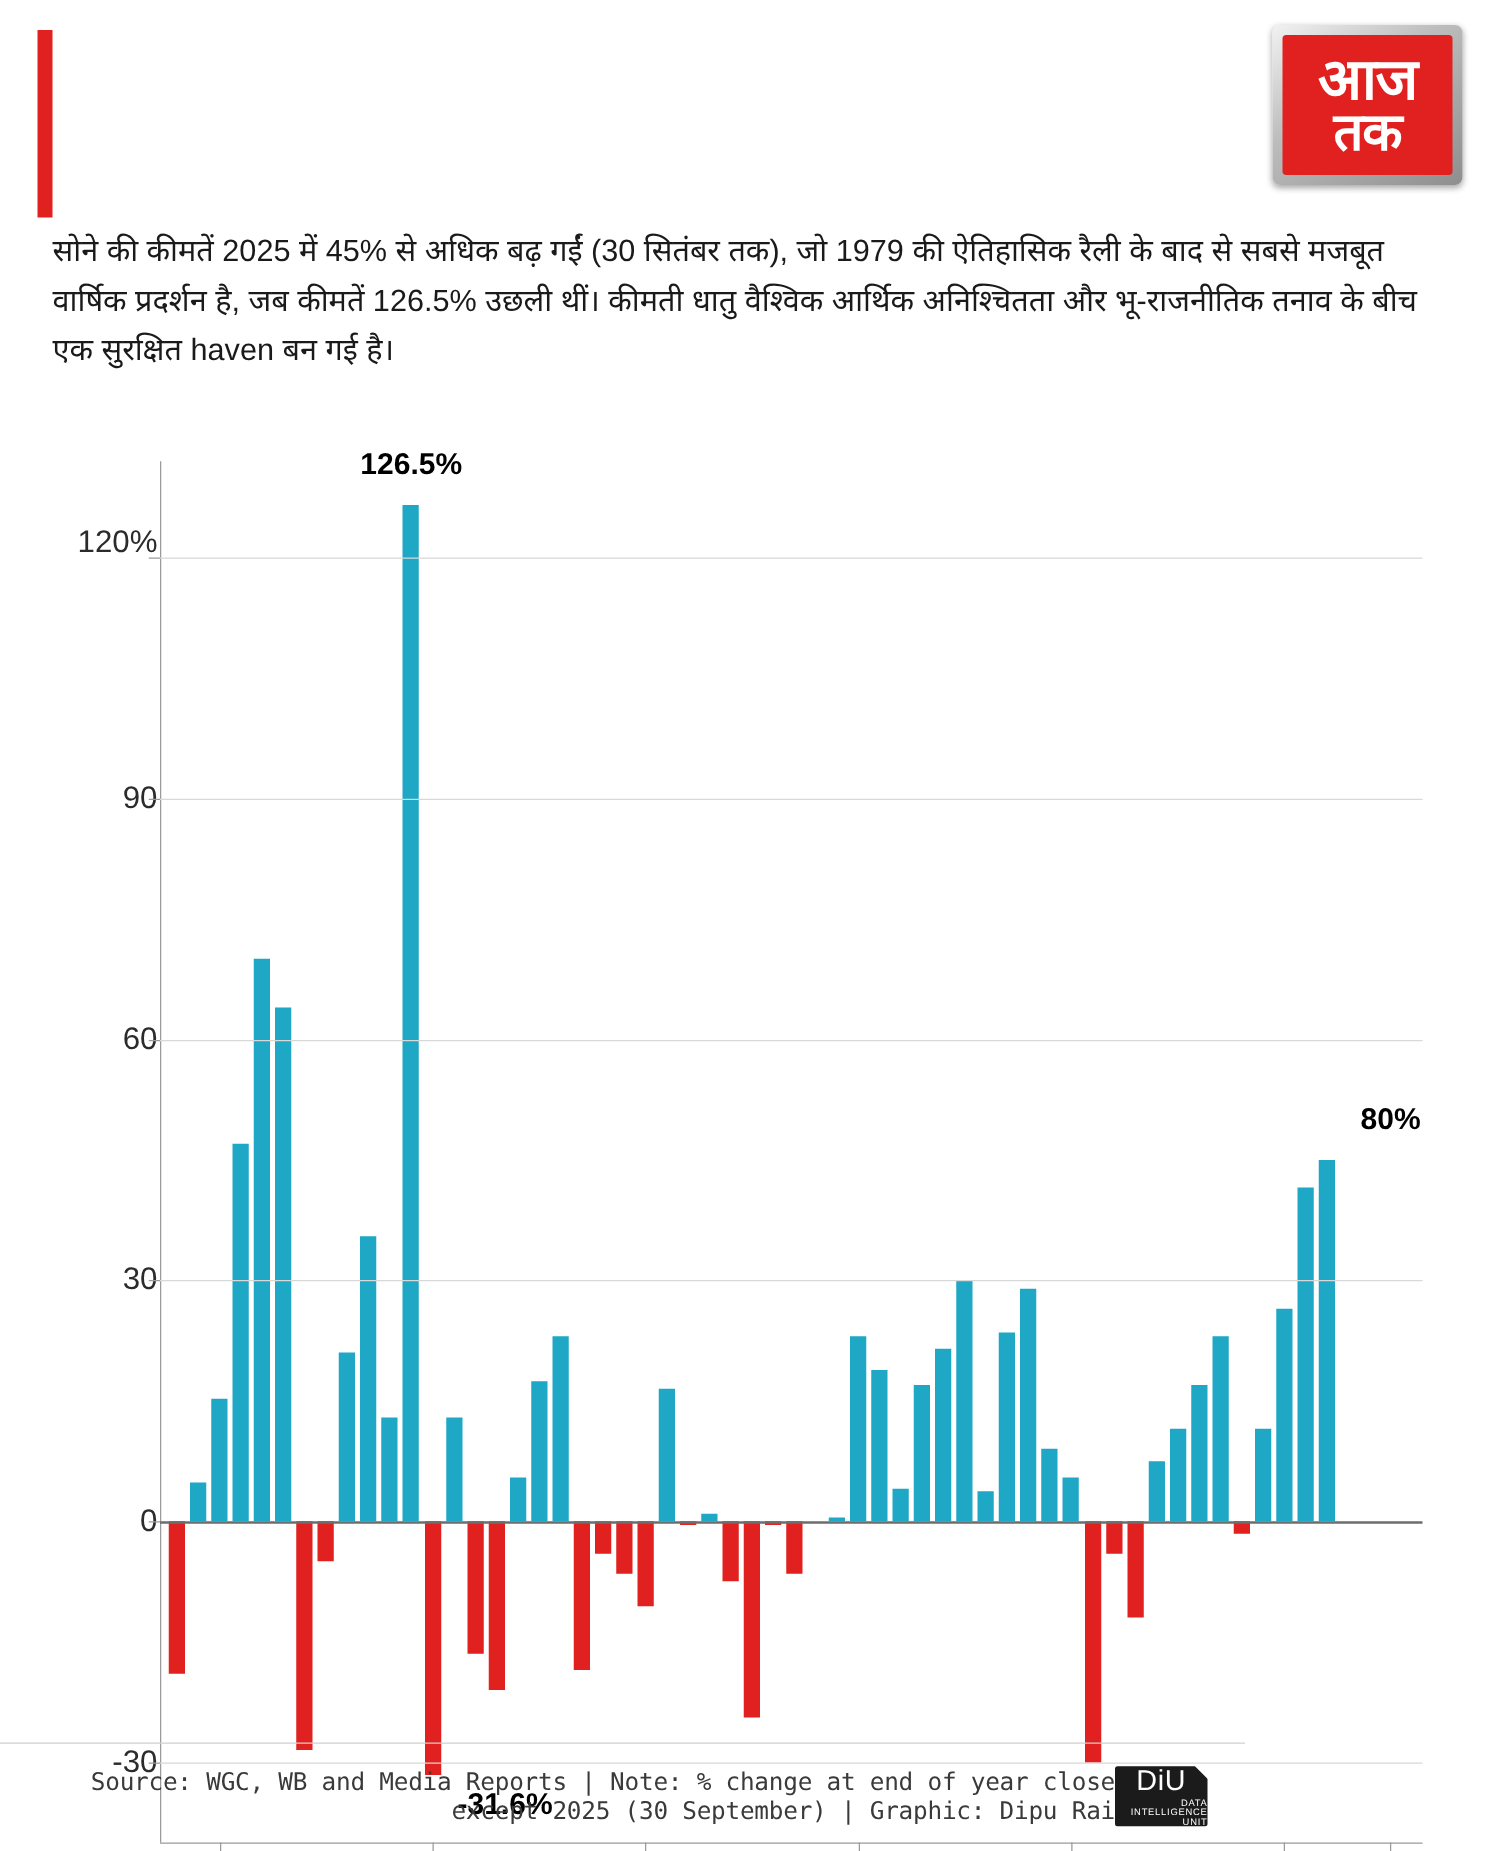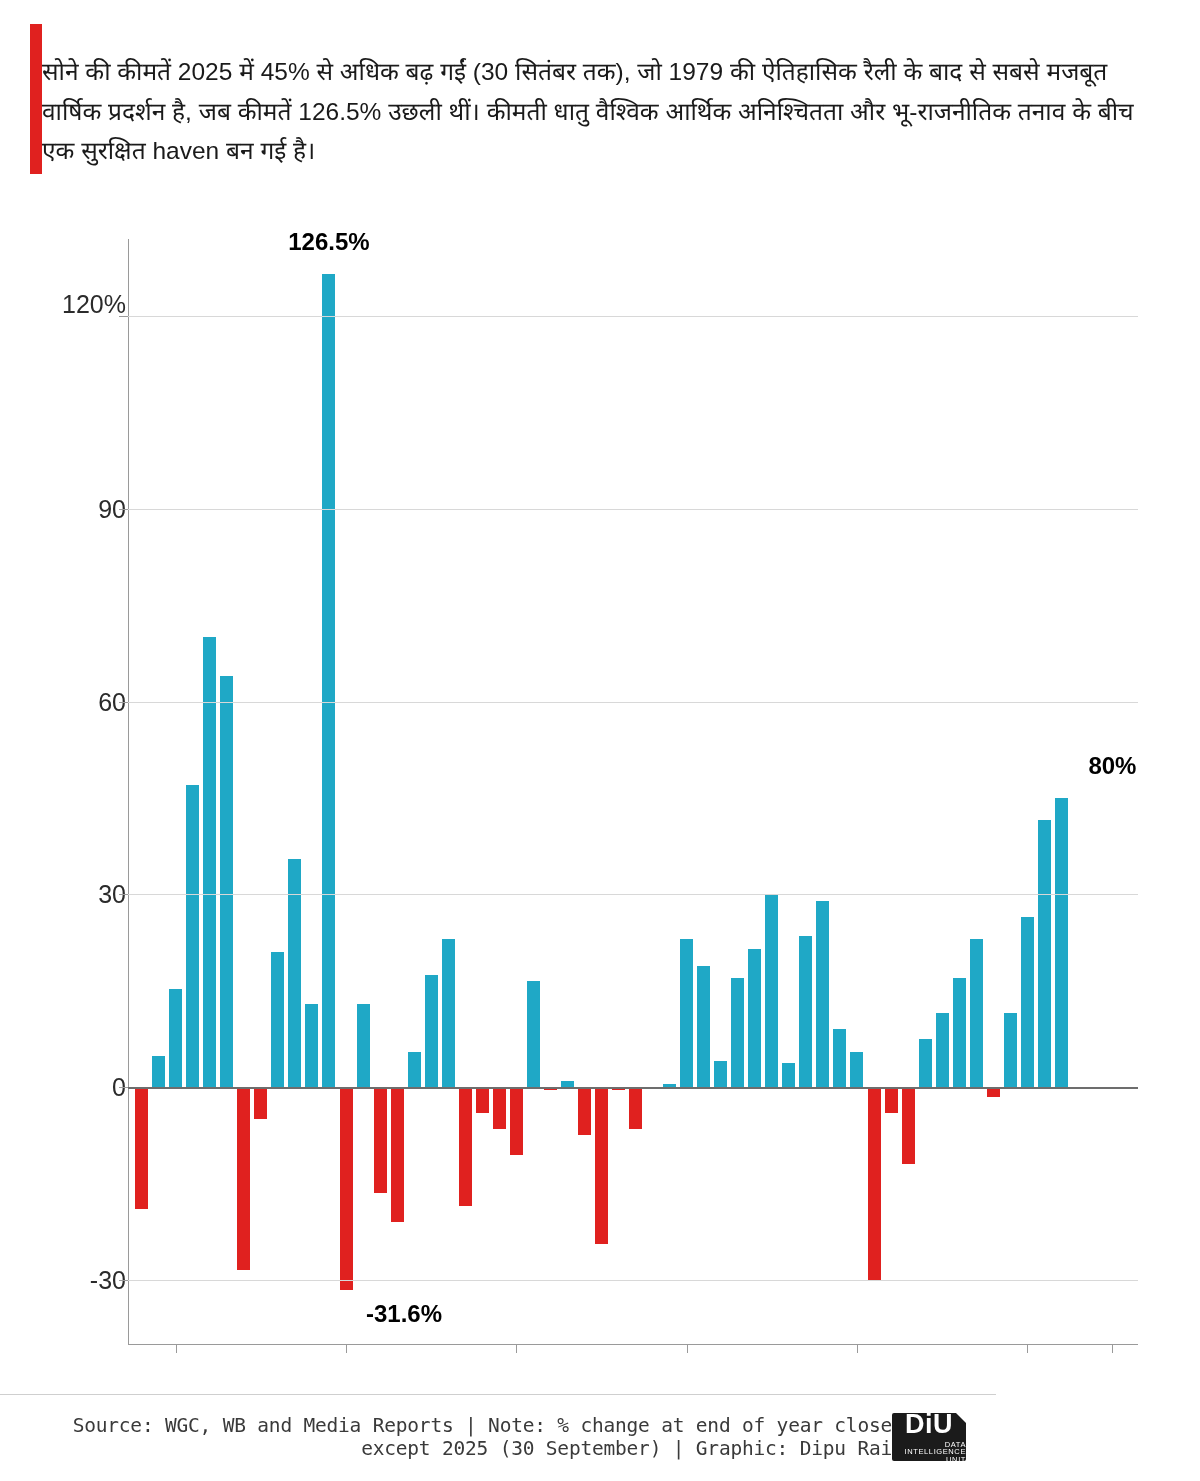--- a/index.html
+++ b/index.html
@@ -167,36 +167,43 @@
     background:#1b1b1b;
     color:#fff;
     position:relative;
     border-radius:2px;
     display:flex;
     flex-direction:column;
     align-items:center;
     justify-content:center;
     line-height:1;
   }
-  .diu .d1{font-size:27px;font-weight:bold;letter-spacing:0.5px;}
+  .diu .d1{font-size:23px;font-weight:normal;letter-spacing:0.5px;}
   .diu .d2{font-size:7.5px;letter-spacing:0.6px;margin-top:3px;}
   .diu .corner{
     position:absolute;right:-1px;top:-1px;
     width:0;height:0;
     border-left:12px solid transparent;
     border-top:12px solid #ffffff;
   }
 </style>
 </head>
 <body>
 
 <div class="header">
   <div class="title-row">
     <div class="title-block">
       <div class="red-bar"></div>
+    </div>
+    <div class="logo">
+      <div class="frame"></div>
+      <div class="inner">
+        <div class="aaj">आज</div>
+        <div class="tak">तक</div>
+      </div>
     </div>
   </div>
 </div>
 
 <p class="standfirst">सोने की कीमतें 2025 में 45% से अधिक बढ़ गईं (30 सितंबर तक), जो 1979 की ऐतिहासिक रैली के बाद से सबसे मजबूत वार्षिक प्रदर्शन है, जब कीमतें 126.5% उछली थीं। कीमती धातु वैश्विक आर्थिक अनिश्चितता और भू-राजनीतिक तनाव के बीच एक सुरक्षित haven बन गई है।</p>
 
 <div class="chart-wrap">
   <div class="plot" id="plot">
     <div class="bars" id="bars">
         <div class="bar neg" title="1968: -19%" style="left: 7.12563px; top: 848.023px; height: 122.064px;"></div>

